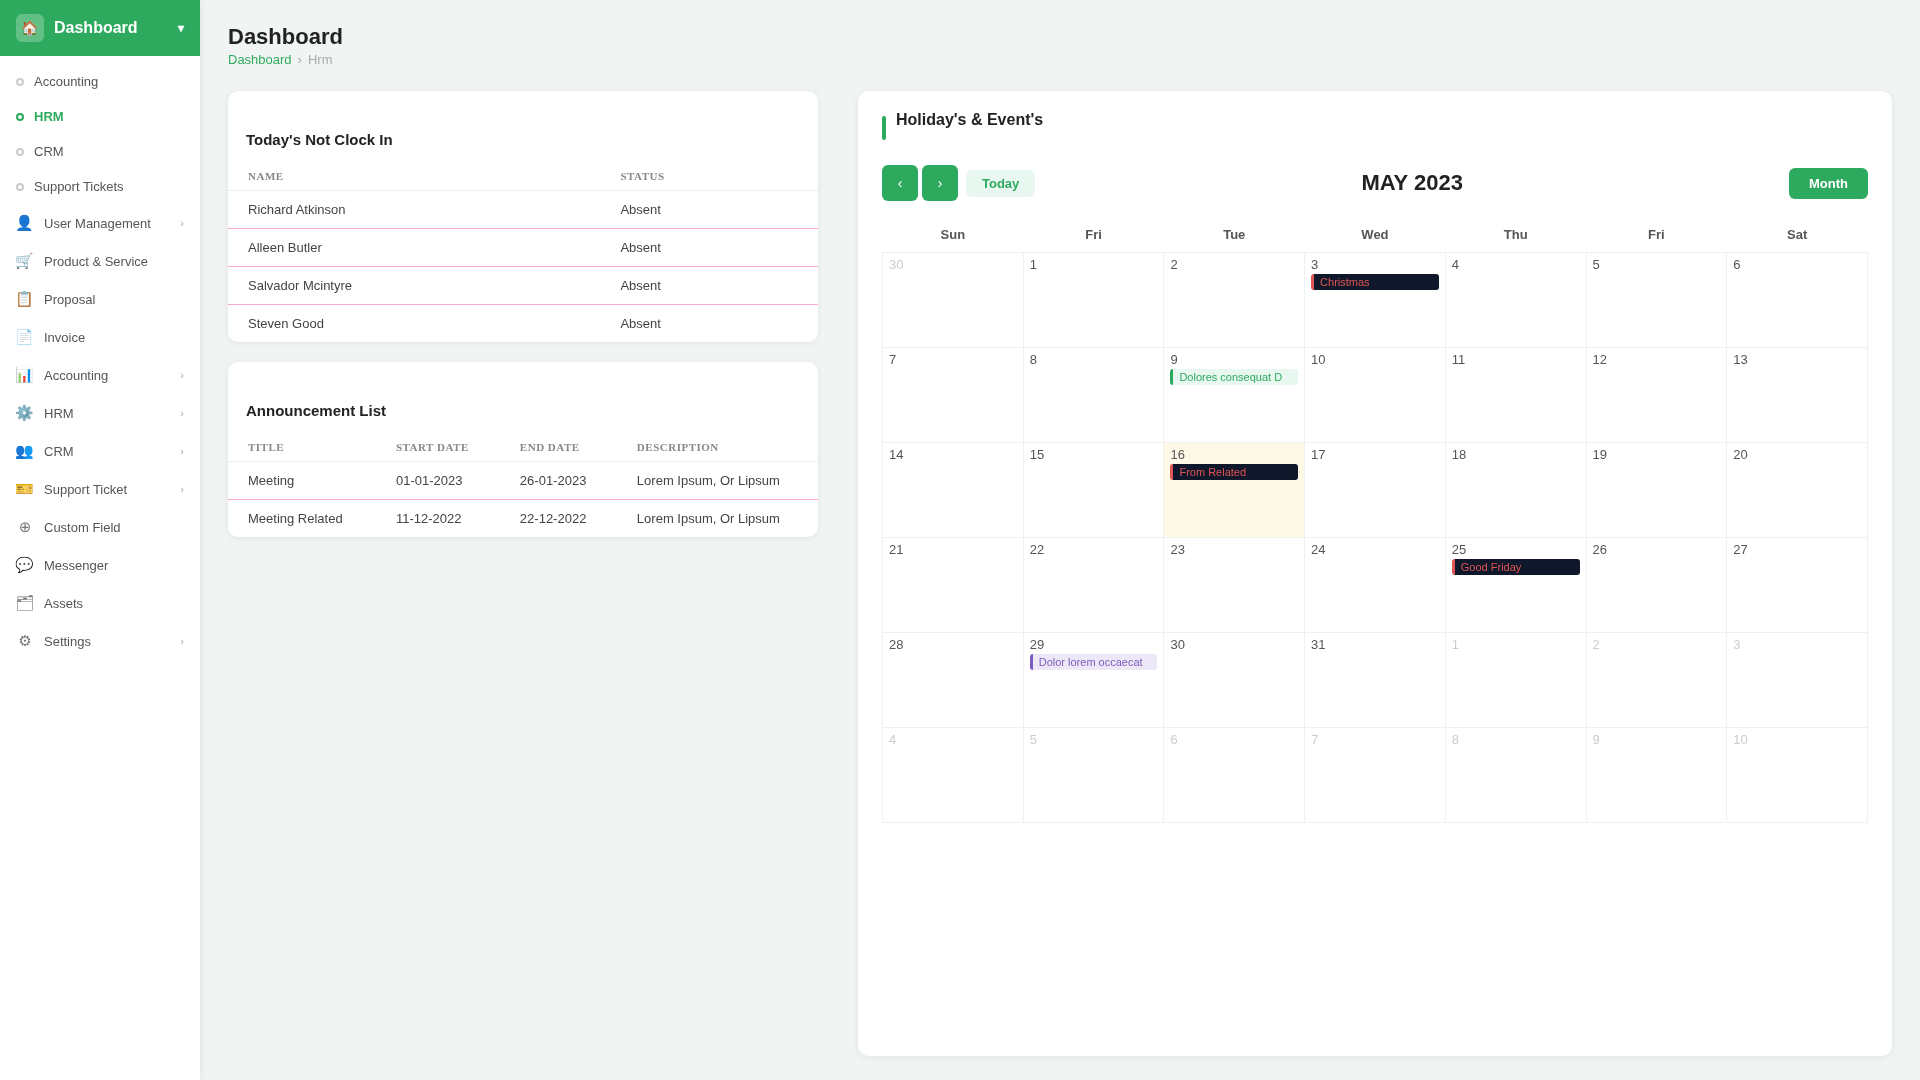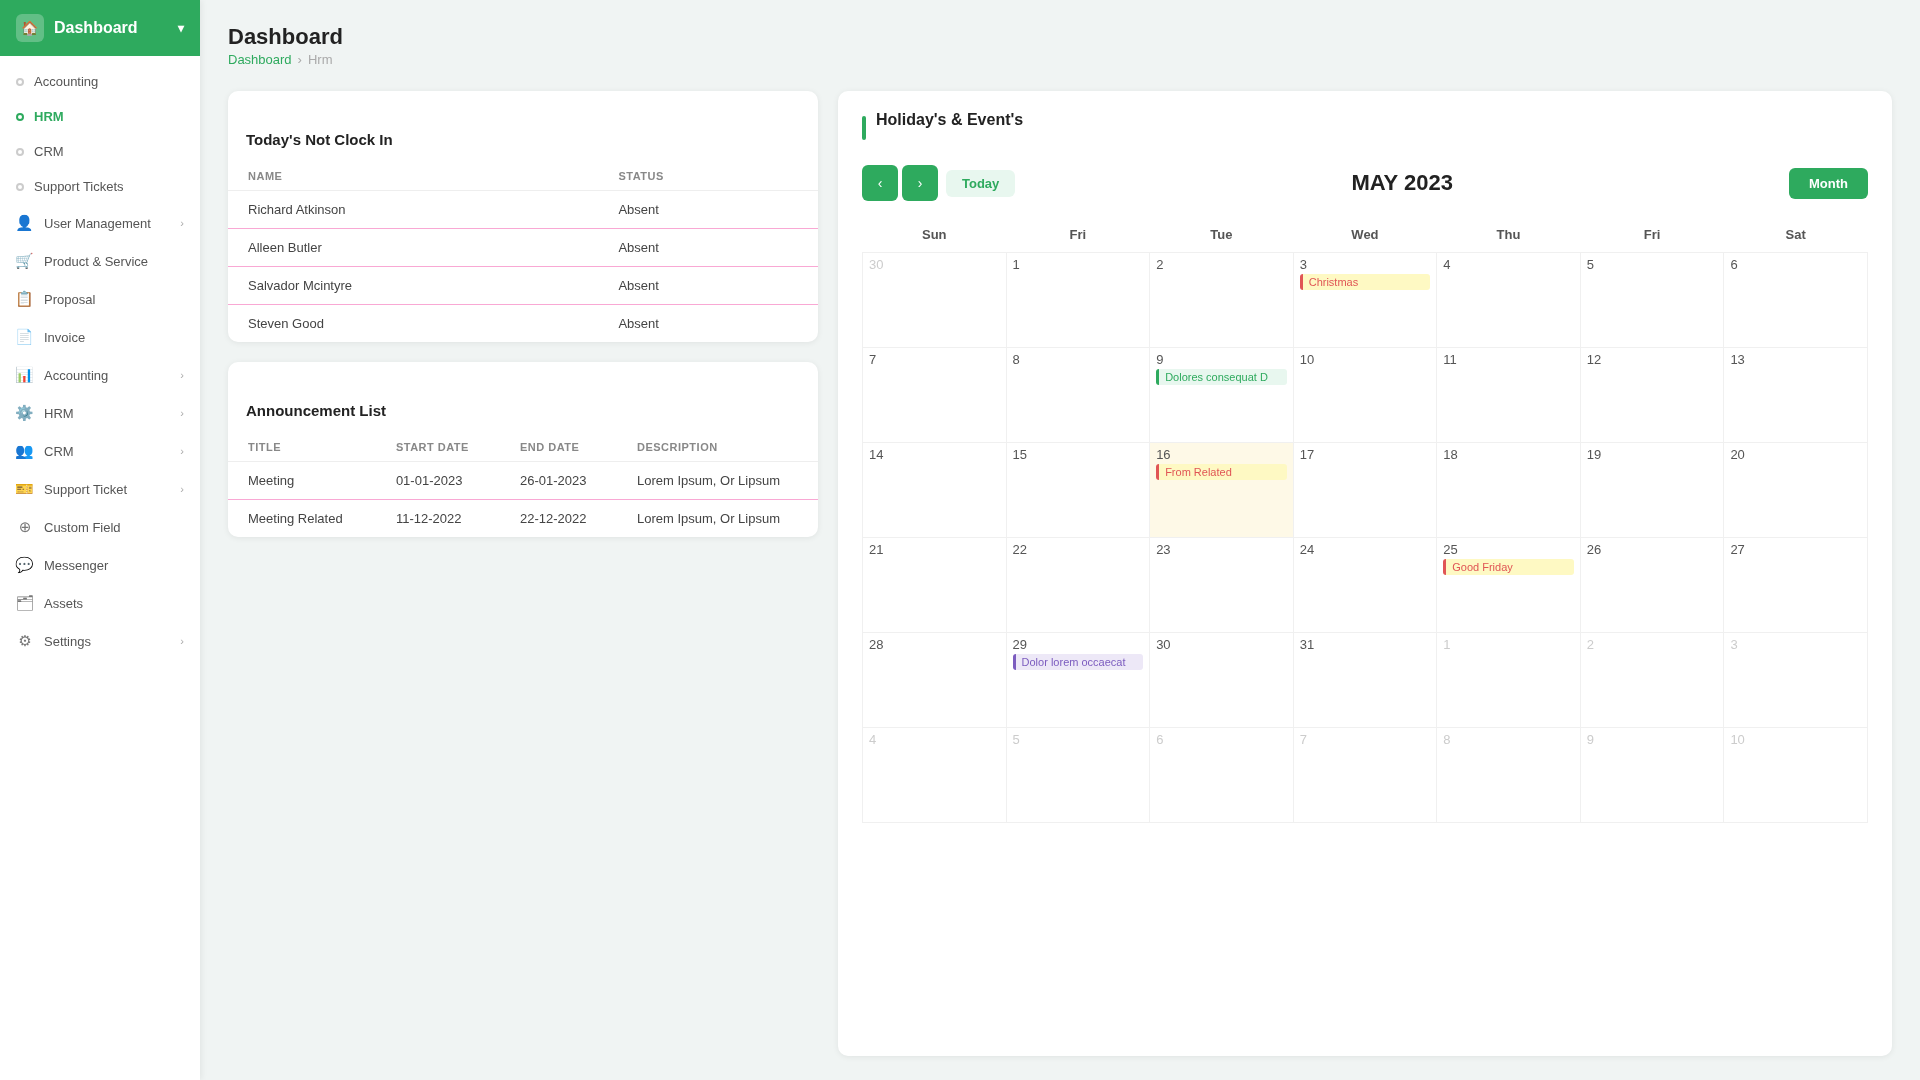--- a/index.html
+++ b/index.html
@@ -88,21 +88,21 @@
       display: flex; align-items: flex-start; margin-top: 22px;
     }
     .card-accent { width: 4px; background: #2eaa5e; flex-shrink: 0; }
     .card-title { font-size: 15px; font-weight: 700; color: #222; padding: 18px 18px 14px 14px; }
 
     
     .data-table { width: 100%; border-collapse: collapse; }
     .data-table th {
       text-align: left; font-size: 11px; font-weight: 700;
       color: #888; text-transform: uppercase; letter-spacing: 0.5px;
-      padding: 8px 20px; border-bottom: 1px solid #eee;
+      padding: 8px 20px; border-bottom: 1px solid #eee; font-family: Liberation Serif, serif;
     }
     .data-table td {
       padding: 11px 20px; font-size: 13px; color: #444;
       border-bottom: 1px solid #f9a8d4;
     }
     .data-table tr:last-child td { border-bottom: none; }
 
     .scrollable-table-wrap {
       max-height: 260px;
       overflow-y: auto;
@@ -112,20 +112,21 @@
     .scrollable-table-wrap::-webkit-scrollbar-thumb { background: #ddd; border-radius: 3px; }
 
     
     .right-col { flex: 1; }
     .calendar-card {
       background: #fff;
       border-radius: 10px;
       box-shadow: 0 1px 6px rgba(0,0,0,0.07);
       padding: 20px 24px 20px 24px;
       height: 100%;
+      margin-left: 20px;
     }
     .calendar-header-bar { display: flex; align-items: center; gap: 8px; margin-bottom: 18px; }
     .cal-nav-btn {
       width: 36px; height: 36px; border-radius: 6px;
       background: #2eaa5e; color: #fff; border: none; cursor: pointer;
       display: flex; align-items: center; justify-content: center; font-size: 14px;
     }
     .cal-nav-btns { display: flex; gap: 4px; }
     .cal-today-btn {
       padding: 6px 16px; border-radius: 6px; background: #e8f7ef;
@@ -160,21 +161,21 @@
     .cal-event {
       border-radius: 3px;
       padding: 2px 6px;
       font-size: 11px;
       font-weight: 500;
       margin-top: 2px;
       white-space: nowrap;
       overflow: hidden;
       text-overflow: ellipsis;
     }
-    .event-red { background: #fef9c3; color: #e05555; border-left: 3px solid #e05555; }
+    .event-red { background: #0f172a; color: #e05555; border-left: 3px solid #e05555; }
     .event-green { background: #e8f7ef; color: #2eaa5e; border-left: 3px solid #2eaa5e; }
     .event-purple { background: #ede8f7; color: #7c5cbf; border-left: 3px solid #7c5cbf; }
 
     .cal-section-title { font-size: 16px; font-weight: 700; color: #222; margin-bottom: 16px; }
     .cal-title-bar { display: flex; align-items: center; gap: 10px; margin-bottom: 20px; }
     .cal-title-accent { width: 4px; height: 24px; background: #2eaa5e; border-radius: 2px; }
   </style>
 </head>
 <body>
 

